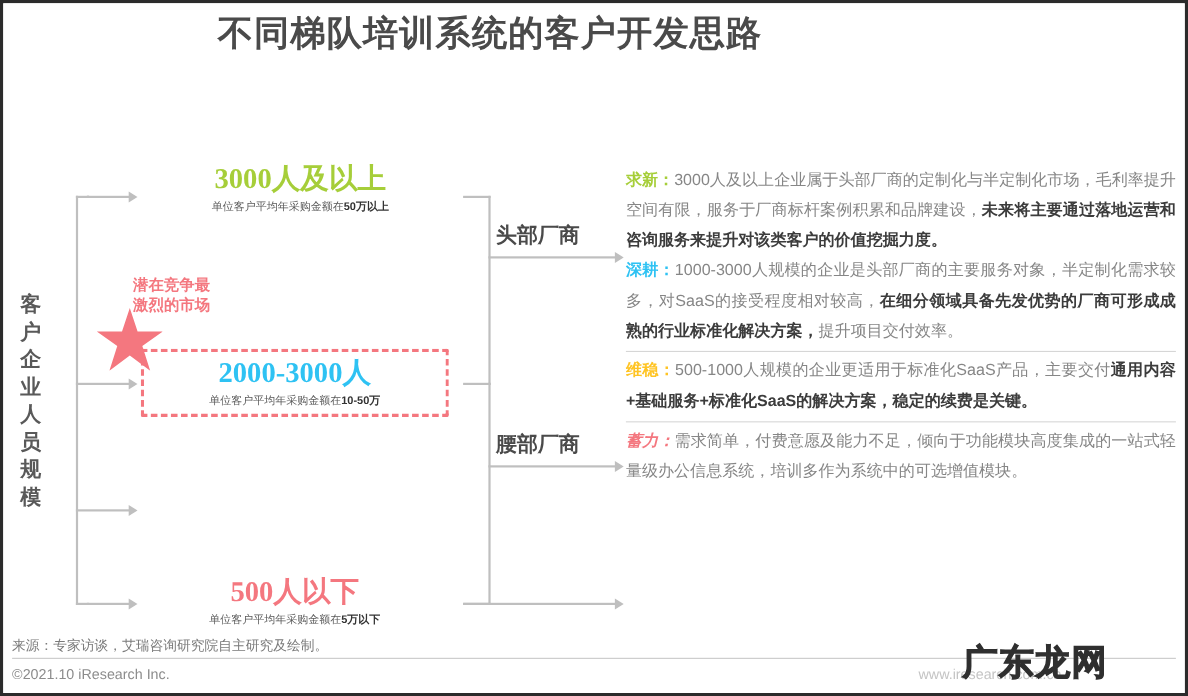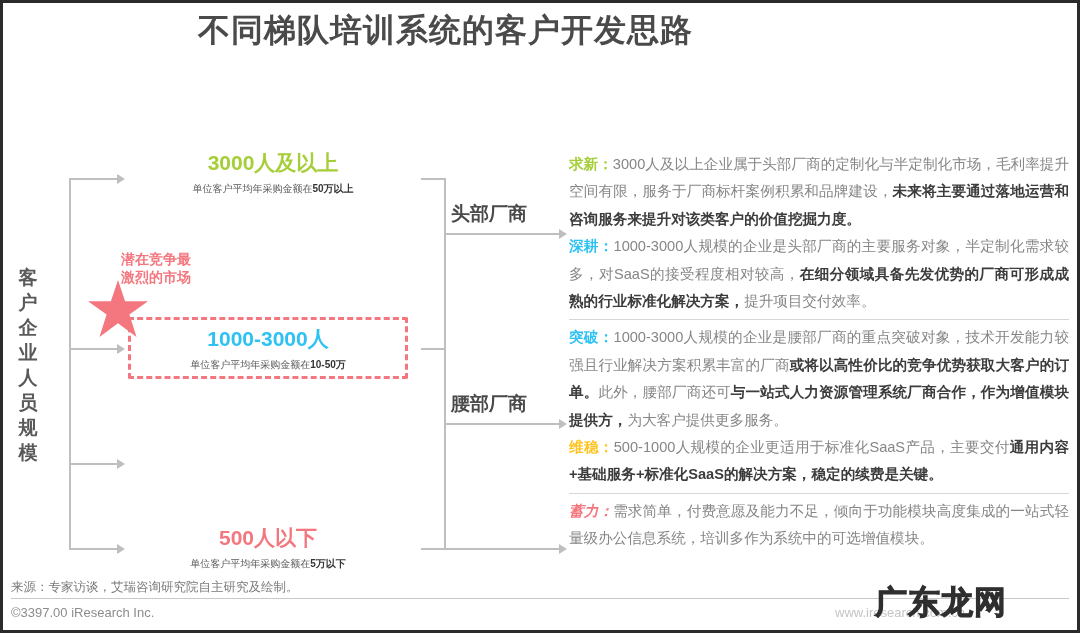--- a/index.html
+++ b/index.html
@@ -38,21 +38,21 @@
 
   .arrowhead{
     position:absolute;width:0;height:0;
     border-top:5px solid transparent;
     border-bottom:5px solid transparent;
     border-left:8px solid #bfbfbf;
   }
 
   
   .tier{position:absolute;text-align:center;}
-  .tier .head{font-size:21px;font-weight:bold;line-height:28px;white-space:nowrap;}
+  .tier .head{font-size:26px;font-weight:bold;line-height:28px;white-space:nowrap;font-family:Liberation Serif, serif;}
   .tier .sub{font-size:10px;color:#5a5a5a;line-height:22px;white-space:nowrap;margin-top:1px;}
   .tier .sub b{color:#333;font-weight:bold;}
 
   .c-green{color:#a6ce39;}
   .c-blue{color:#2ec2f3;}
   .c-yellow{color:#ffc423;}
   .c-pink{color:#f4777f;}
 
   
   .dashbox{
@@ -151,21 +151,21 @@
 
   <div class="dashbox" style="left:125px;top:314px;width:280px;height:62px;"></div>
 
   <div class="star" style="left:85px;top:277px;"></div>
   <div class="starnote" style="left:118px;top:247px;">
     <div>潜在竞争最</div>
     <div>激烈的市场</div>
   </div>
 
   <div class="tier" style="left:120px;top:322px;width:290px;">
-    <div class="head c-blue">1000-3000人</div>
+    <div class="head c-blue">2000-3000人</div>
     <div class="sub"><span>单位客户平均年采购金额在</span><b>10-50万</b></div>
   </div>
 
 
   <div class="tier" style="left:120px;top:521px;width:290px;">
     <div class="head c-pink">500人以下</div>
     <div class="sub"><span>单位客户平均年采购金额在</span><b>5万以下</b></div>
   </div>
 
   <div class="ln v" style="left:441px;top:175px;height:172px;"></div>
@@ -191,35 +191,32 @@
     <div class="para">
       <span class="tag tag-green">求新：</span><span>3000人及以上企业属于头部厂商的定制化与半定制化市场，毛利率提升空间有限，服务于厂商标杆案例积累和品牌建设，</span><b>未来将主要通过落地运营和咨询服务来提升对该类客户的价值挖掘力度。</b>
     </div>
 
     <div class="para">
       <span class="tag tag-blue">深耕：</span><span>1000-3000人规模的企业是头部厂商的主要服务对象，半定制化需求较多，对SaaS的接受程度相对较高，</span><b>在细分领域具备先发优势的厂商可形成成熟的行业标准化解决方案，</b><span>提升项目交付效率。</span>
     </div>
 
     <div class="rsep"></div>
 
-    <div class="para">
-      <span class="tag tag-blue">突破：</span><span>1000-3000人规模的企业是腰部厂商的重点突破对象，技术开发能力较强且行业解决方案积累丰富的厂商</span><b>或将以高性价比的竞争优势获取大客户的订单。</b><span>此外，腰部厂商还可</span><b>与一站式人力资源管理系统厂商合作，作为增值模块提供方，</b><span>为大客户提供更多服务。</span>
-    </div>
 
     <div class="para">
       <span class="tag tag-yellow">维稳：</span><span>500-1000人规模的企业更适用于标准化SaaS产品，主要交付</span><b>通用内容+基础服务+标准化SaaS的解决方案，稳定的续费是关键。</b>
     </div>
 
     <div class="rsep"></div>
 
     <div class="para">
       <span class="tag tag-pink">蓄力：</span><span>需求简单，付费意愿及能力不足，倾向于功能模块高度集成的一站式轻量级办公信息系统，培训多作为系统中的可选增值模块。</span>
     </div>
 
   </div>
 
   <div class="source">来源：专家访谈，艾瑞咨询研究院自主研究及绘制。</div>
   <div class="srcline"></div>
-  <div class="copyright">©3397.00 iResearch Inc.</div>
+  <div class="copyright">©2021.10 iResearch Inc.</div>
   <div class="site">www.iresearch.com.cn</div>
   <div class="watermark">广东龙网</div>
 
 </div>
 
 </body></html>

